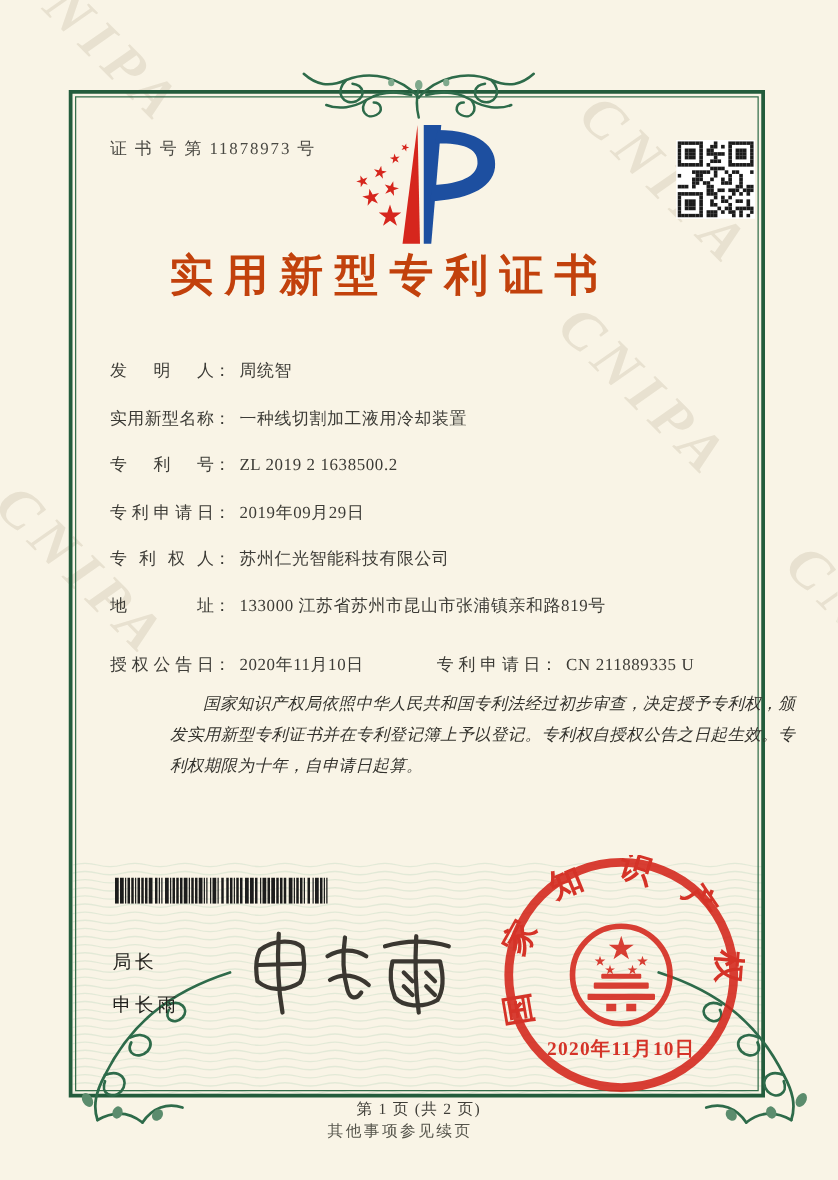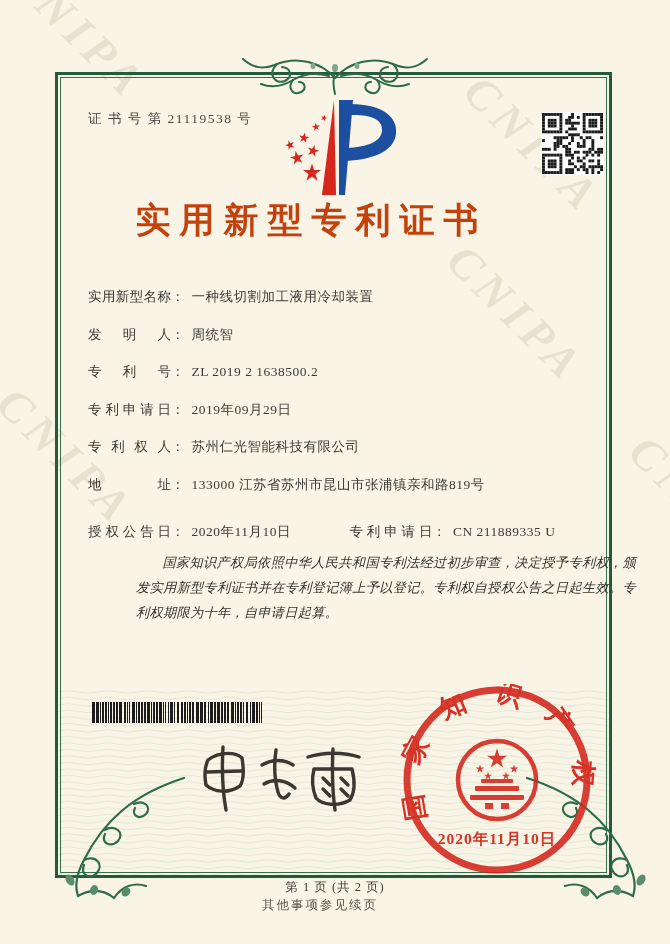--- a/index.html
+++ b/index.html
@@ -176,21 +176,21 @@
     <g fill="#5b8c6d">
       <ellipse cx="32" cy="108" rx="4" ry="6" transform="rotate(-30 32 108)"></ellipse>
       <ellipse cx="56" cy="118" rx="4" ry="5" transform="rotate(20 56 118)"></ellipse>
       <ellipse cx="88" cy="120" rx="4" ry="5" transform="rotate(40 88 120)"></ellipse>
     </g>
   </g>
 </svg>
 
 <div class="content">
 
-  <div class="cert-no">证 书 号 第 21119538 号</div>
+  <div class="cert-no">证 书 号 第 11878973 号</div>
 
   <svg class="logo" viewBox="0 0 138 104">
     <defs>
       <polygon id="star" points="0,-10 -2.23,-3.07 -9.51,-3.09 -3.61,1.17 -5.88,8.09 0,3.8 5.88,8.09 3.61,1.17 9.51,-3.09 2.23,-3.07"></polygon>
     </defs>
     <g fill="#d6261d">
       <use href="#star" transform="translate(34,76) scale(0.95)"></use>
       <use href="#star" transform="translate(19,61) scale(0.72) rotate(-12)"></use>
       <use href="#star" transform="translate(35,54) scale(0.62) rotate(15)"></use>
       <use href="#star" transform="translate(12,48) scale(0.5) rotate(-20)"></use>
@@ -414,24 +414,24 @@
       <rect x="30" y="60" width="3" height="3" fill="#1b1b1b"></rect>
       <rect x="45" y="60" width="3" height="3" fill="#1b1b1b"></rect>
       <rect x="51" y="60" width="3" height="3" fill="#1b1b1b"></rect>
       <rect x="57" y="60" width="3" height="3" fill="#1b1b1b"></rect>
     </svg>
 
   <div class="doc-title">实用新型专利证书</div>
 
   <div class="fields">
     <div class="frow">
+      <span class="flabel">发明人</span><span class="fcolon">：</span><span class="fvalue">周统智</span>
+    </div>
+    <div class="frow">
       <span class="flabel">实用新型名称</span><span class="fcolon">：</span><span class="fvalue">一种线切割加工液用冷却装置</span>
-    </div>
-    <div class="frow">
-      <span class="flabel">发明人</span><span class="fcolon">：</span><span class="fvalue">周统智</span>
     </div>
     <div class="frow">
       <span class="flabel">专利号</span><span class="fcolon">：</span><span class="fvalue">ZL 2019 2 1638500.2</span>
     </div>
     <div class="frow">
       <span class="flabel">专利申请日</span><span class="fcolon">：</span><span class="fvalue">2019年09月29日</span>
     </div>
     <div class="frow">
       <span class="flabel">专利权人</span><span class="fcolon">：</span><span class="fvalue">苏州仁光智能科技有限公司</span>
     </div>
@@ -503,20 +503,24 @@
       <rect x="148" y="0" width="2" height="21" fill="#1c1c1c"></rect>
       <rect x="151" y="0" width="1" height="21" fill="#1c1c1c"></rect>
       <rect x="154" y="0" width="2" height="21" fill="#1c1c1c"></rect>
       <rect x="158" y="0" width="1" height="21" fill="#1c1c1c"></rect>
       <rect x="160" y="0" width="3" height="21" fill="#1c1c1c"></rect>
       <rect x="164" y="0" width="2" height="21" fill="#1c1c1c"></rect>
       <rect x="167" y="0" width="1" height="21" fill="#1c1c1c"></rect>
       <rect x="169" y="0" width="1" height="21" fill="#1c1c1c"></rect>
     </svg>
 
+  <div class="officer">
+    <div class="line">局长</div>
+    <div class="line">申长雨</div>
+  </div>
 
   <svg class="signature" viewBox="0 0 175 72">
     <g stroke="#2b2822" stroke-width="3.4" fill="none" stroke-linecap="round" stroke-linejoin="round" opacity="0.92">
       <path d="M16,16 C28,7 44,8 50,14 C52,26 52,36 48,42 C36,50 22,48 14,41 C12,30 13,22 16,16 Z"></path>
       <path d="M31,3 C30,20 30,44 34,66"></path>
       <path d="M15,28 L49,27"></path>
       <path d="M84,6 C82,20 82,34 86,48 C88,55 93,56 97,50"></path>
       <path d="M70,21 C80,15 92,15 101,21"></path>
       <path d="M72,40 C82,34 94,36 103,44"></path>
       <path d="M116,13 C132,8 152,8 167,13"></path>

